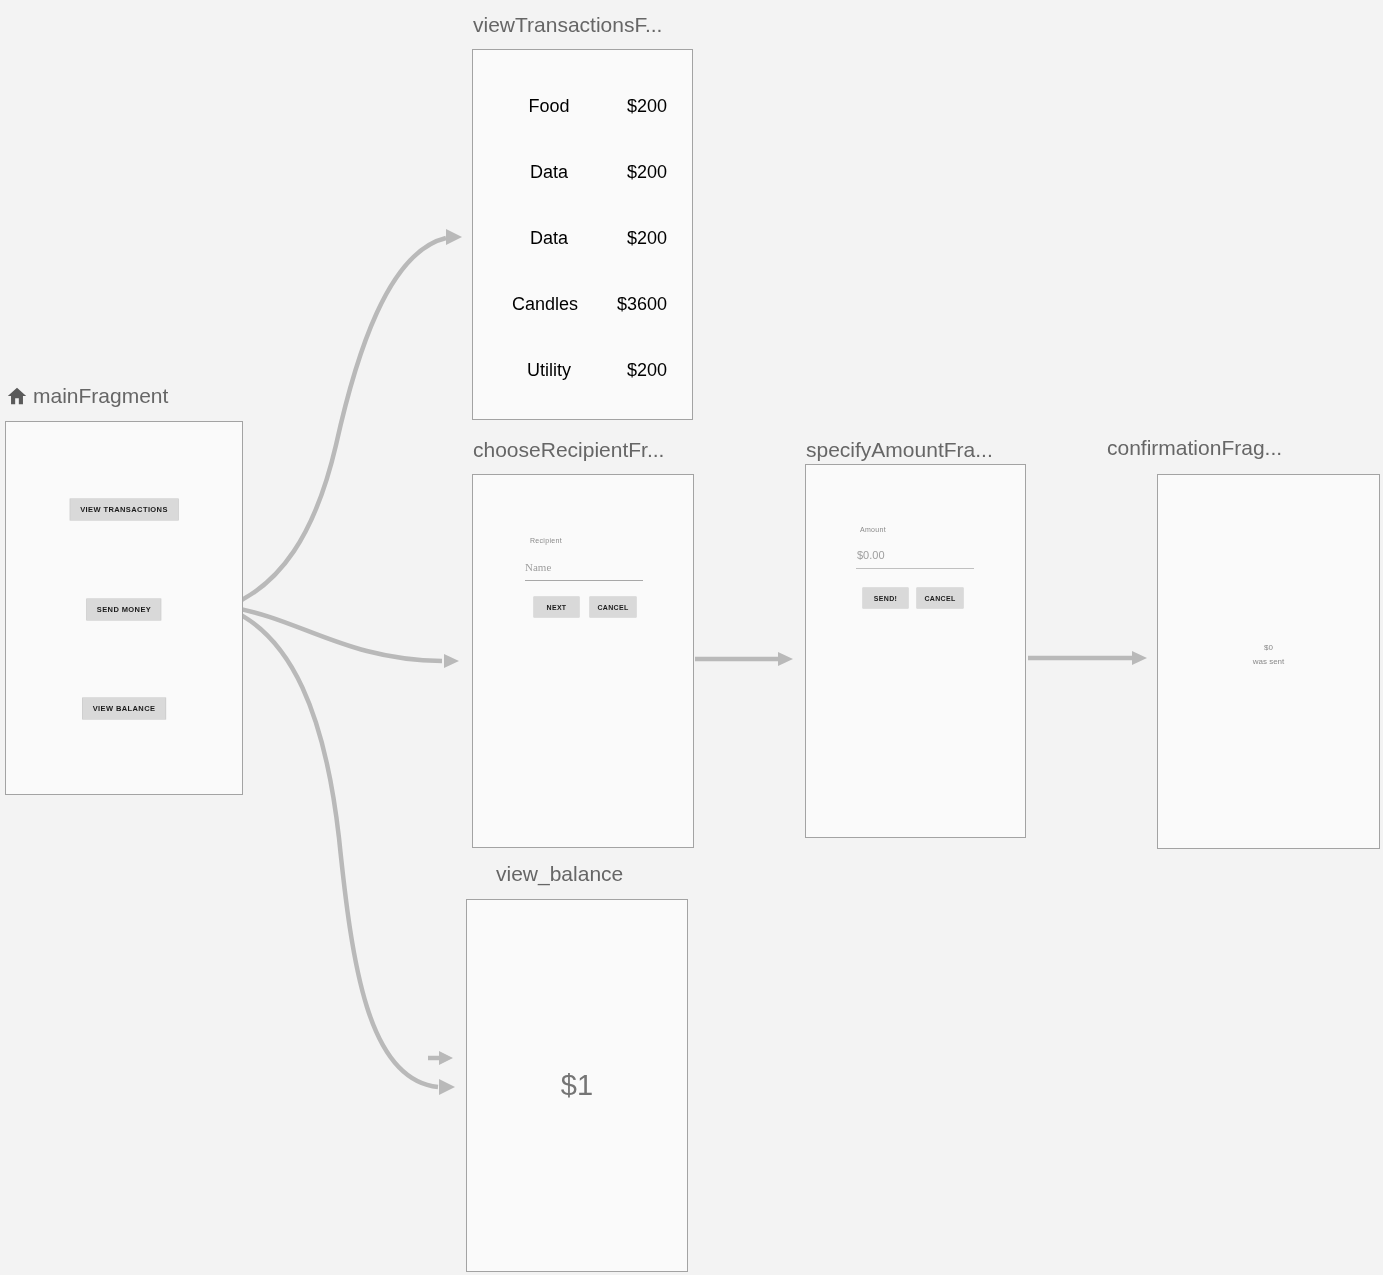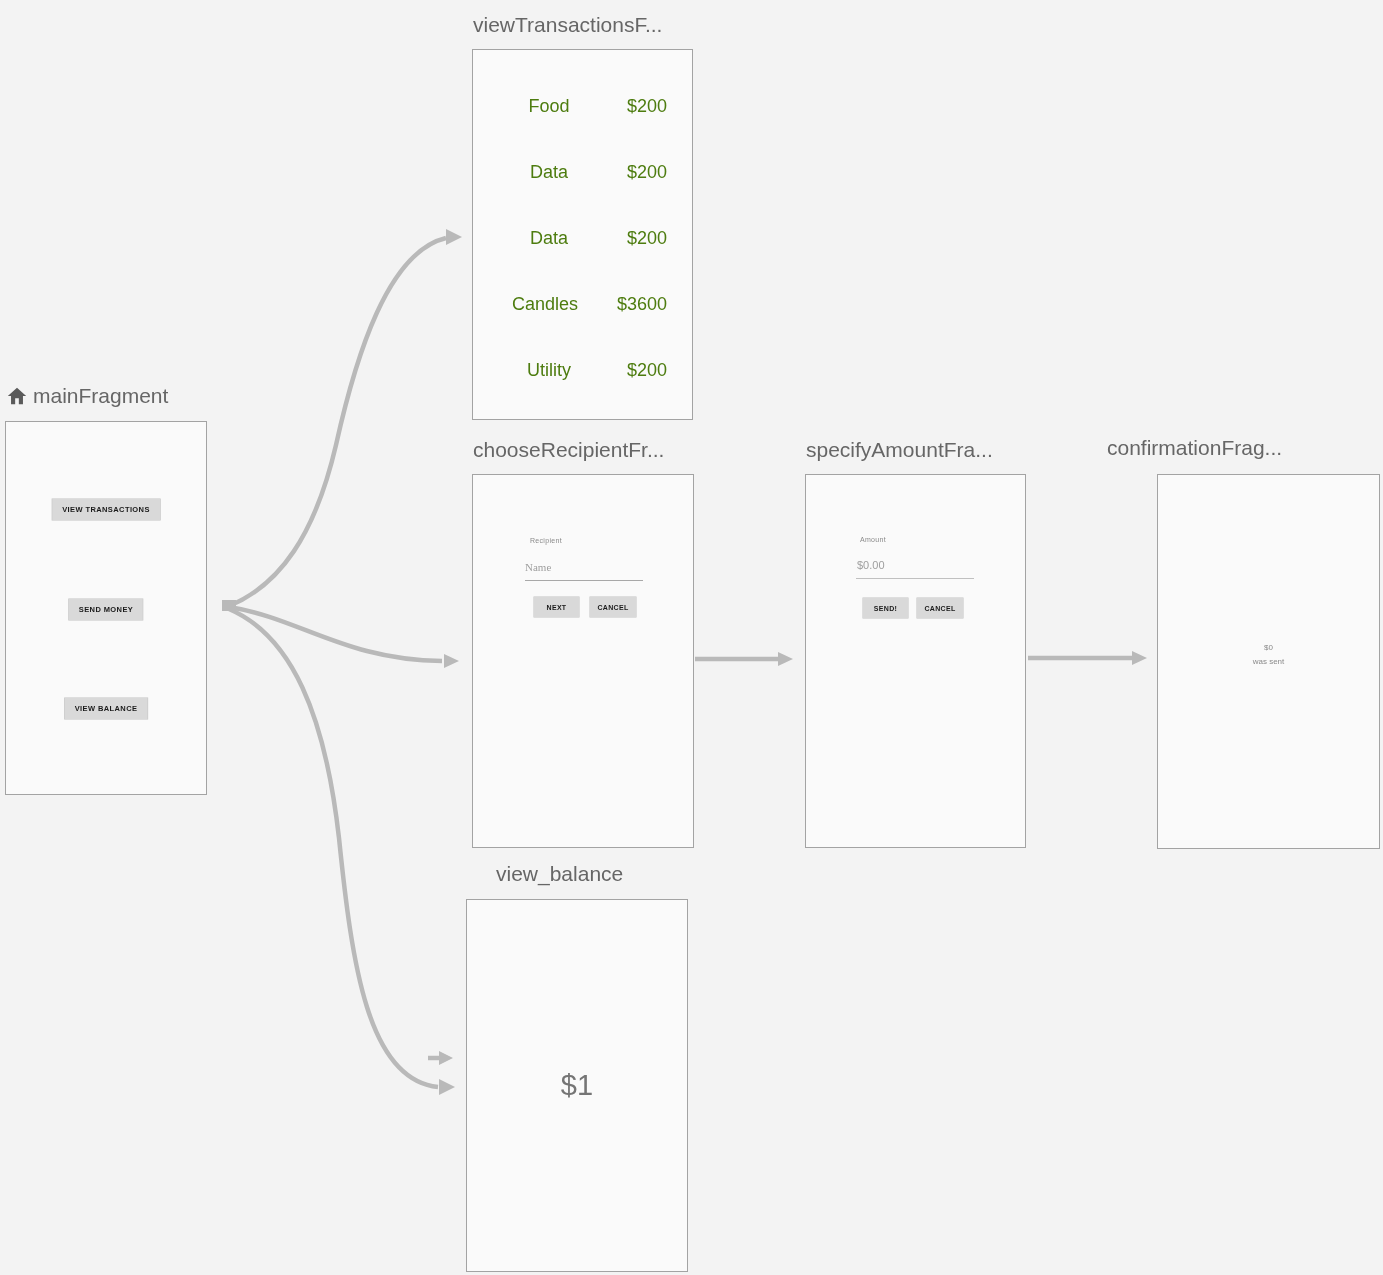--- a/index.html
+++ b/index.html
@@ -25,21 +25,21 @@
     background:#d9d9d9; color:#1a1a1a;
     font-size:7.5px; letter-spacing:0.4px; font-weight:bold;
     height:21px; display:flex; align-items:center; justify-content:center;
     padding:0 10px; white-space:nowrap; box-shadow:0 0 0 0.5px #c2c2c2;
   }
   
   .tx-list { padding-top:23px; }
   .tx-row {
     height:66px; display:flex; align-items:center;
     justify-content:space-between; padding-right:25px;
-    color:#4d7c0f; font-size:18px;
+    color:#000000; font-size:18px;
   }
   .tx-label { width:152px; text-align:center; }
   .tx-amount { text-align:right; }
   
   .form-label { position:absolute; font-size:7px; color:#8a8a8a; letter-spacing:0.3px; }
   .form-value { position:absolute; font-size:11px; color:#9e9e9e; }
   .form-underline { position:absolute; height:1px; background:#a8a8a8; }
   .form-btn {
     position:absolute; background:#d9d9d9; color:#1a1a1a;
     font-size:7px; font-weight:bold; letter-spacing:0.3px;
@@ -96,21 +96,21 @@
   <div class="node-title" style="left:806px; top:438px;text-align:center;">
     <span>specifyAmountFra...</span>
   </div>
   <div class="node-title" style="left:1107px; top:436px;">
     <span>confirmationFrag...</span>
   </div>
   <div class="node-title" style="left:496px; top:862px;">
     <span>view_balance</span>
   </div>
 
-  <div class="card" style="left:5px; top:421px; width:202px; height:374px;text-align:center;">
+  <div class="card" style="left:5px; top:421px; width:238px; height:374px;text-align:center;">
     <div class="mock-btn" style="top:77px;">VIEW TRANSACTIONS</div>
     <div class="mock-btn" style="top:177px;">SEND MONEY</div>
     <div class="mock-btn" style="top:276px;">VIEW BALANCE</div>
   </div>
 
   <div class="card" style="left:472px; top:49px; width:221px; height:371px;">
     <div class="tx-list">
       <div class="tx-row">
         <span class="tx-label">Food</span>
         <span class="tx-amount">$200</span>
@@ -135,21 +135,21 @@
   </div>
 
   <div class="card" style="left:472px; top:474px; width:222px; height:374px;">
     <div class="form-label" style="left:57px; top:62px;">Recipient</div>
     <div class="form-value" style="left:52px; top:86px;font-family:Liberation Serif, serif;">Name</div>
     <div class="form-underline" style="left:52px; top:105px; width:118px;"></div>
     <div class="form-btn" style="left:61px; top:122px; width:45px; height:20px;">NEXT</div>
     <div class="form-btn" style="left:117px; top:122px; width:46px; height:20px;">CANCEL</div>
   </div>
 
-  <div class="card" style="left:805px; top:474px; width:221px; height:374px;">
+  <div class="card" style="left:805px; top:464px; width:221px; height:374px;">
     <div class="form-label" style="left:54px; top:61px;">Amount</div>
     <div class="form-value" style="left:51px; top:84px;">$0.00</div>
     <div class="form-underline" style="left:50px; top:103px; width:118px; background:#c0c0c0;"></div>
     <div class="form-btn" style="left:57px; top:123px; width:45px; height:20px;">SEND!</div>
     <div class="form-btn" style="left:111px; top:123px; width:46px; height:20px;">CANCEL</div>
   </div>
 
   <div class="card" style="left:1157px; top:474px; width:223px; height:375px;">
     <div class="confirm-block">
       <div>$0</div>

